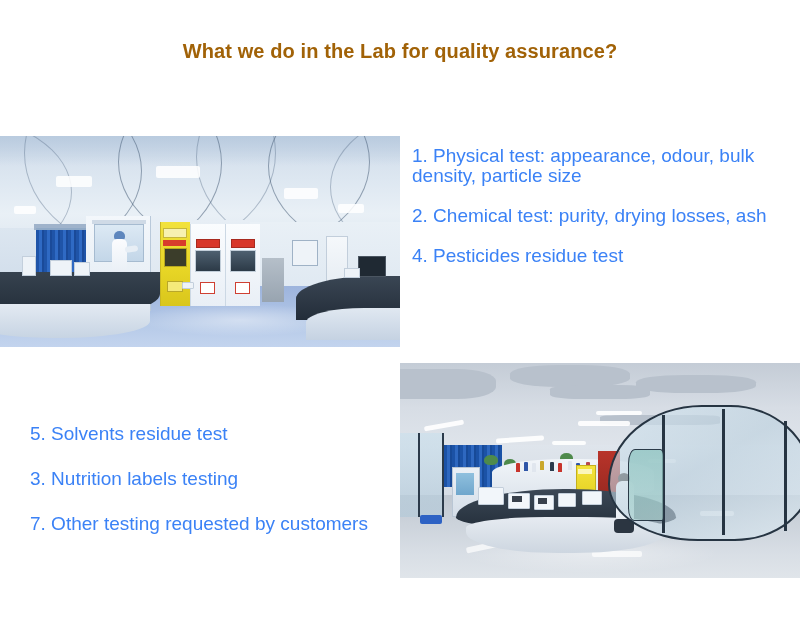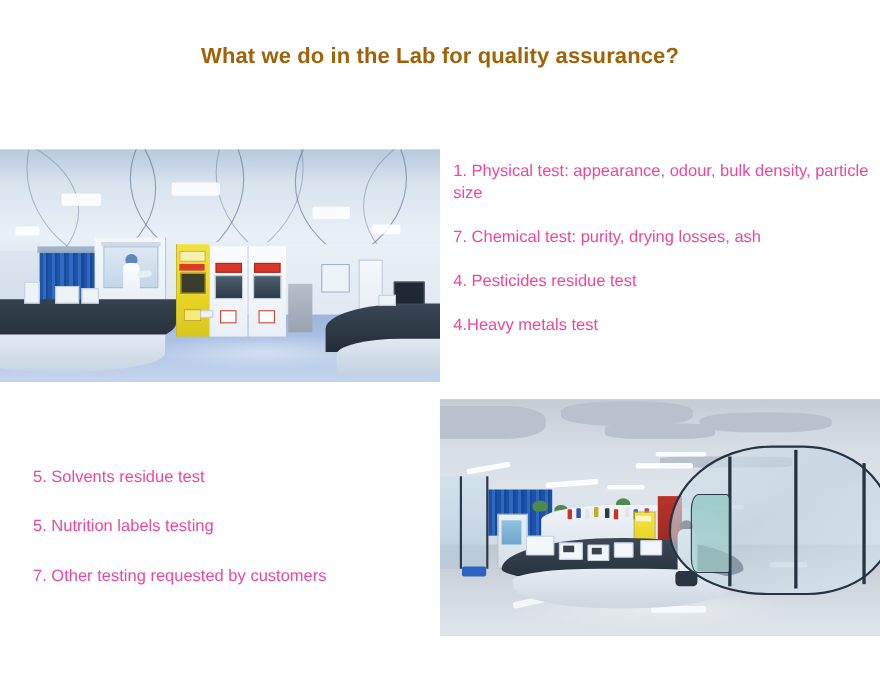--- a/index.html
+++ b/index.html
@@ -62,23 +62,23 @@
     left: 412px;
     top: 146px;
     width: 388px;
   }
   #list-bottom {
     left: 30px;
     top: 424px;
     width: 370px;
   }
   .test-item {
-    font-size: 15px;
+    font-size: 19px;
     line-height: 20px;
-    color: #ec4899;
+    color: #3b82f6;
     margin-bottom: 20px;
     font-family: "Liberation Sans", "DejaVu Sans", sans-serif;
   }
   #list-top .test-item { margin-bottom: 20px; }
   #list-bottom .test-item { margin-bottom: 25px; }
 
   
   .p1-ceiling {
     position: absolute; left: 0; top: 0; width: 400px; height: 108px;
     background: linear-gradient(180deg,#cfdbe9 0%,#dde7f1 40%,#e9f0f6 72%,#dfe8f1 100%);
@@ -450,28 +450,27 @@
 
   <div class="p1-instr" style="left:50px; top:124px; width:20px; height:14px;"></div>
   <div class="p1-instr" style="left:74px; top:126px; width:14px; height:12px;"></div>
   <div class="p1-instr" style="left:22px; top:120px; width:12px; height:18px;"></div>
   <div class="p1-instr" style="left:344px; top:132px; width:14px; height:8px;"></div>
   <div class="p1-instr" style="left:182px; top:146px; width:10px; height:5px; border-radius:1px;"></div>
 </div>
 
 <ul class="test-list" id="list-top">
   <li class="test-item">1. Physical test: appearance, odour, bulk density, particle size</li>
-  <li class="test-item">7. Chemical test: purity, drying losses, ash</li>
+  <li class="test-item">2. Chemical test: purity, drying losses, ash</li>
   <li class="test-item">4. Pesticides residue test</li>
-  <li class="test-item">4.Heavy metals test</li>
 </ul>
 
 <ul class="test-list" id="list-bottom">
   <li class="test-item">5. Solvents residue test</li>
-  <li class="test-item">5. Nutrition labels testing</li>
+  <li class="test-item">3. Nutrition labels testing</li>
   <li class="test-item">7. Other testing requested by customers</li>
 </ul>
 
 <div class="photo-panel" id="photo-bottom">
 
   <div class="p2-ceiling"></div>
 
   <div class="p2-duct" style="left:0px;   top:6px;  width:96px;  height:30px; border-radius:0 40% 40% 0;"></div>
   <div class="p2-duct" style="left:110px; top:2px;  width:120px; height:22px; border-radius:40%;"></div>
   <div class="p2-duct" style="left:150px; top:22px; width:100px; height:14px; border-radius:30%;"></div>

